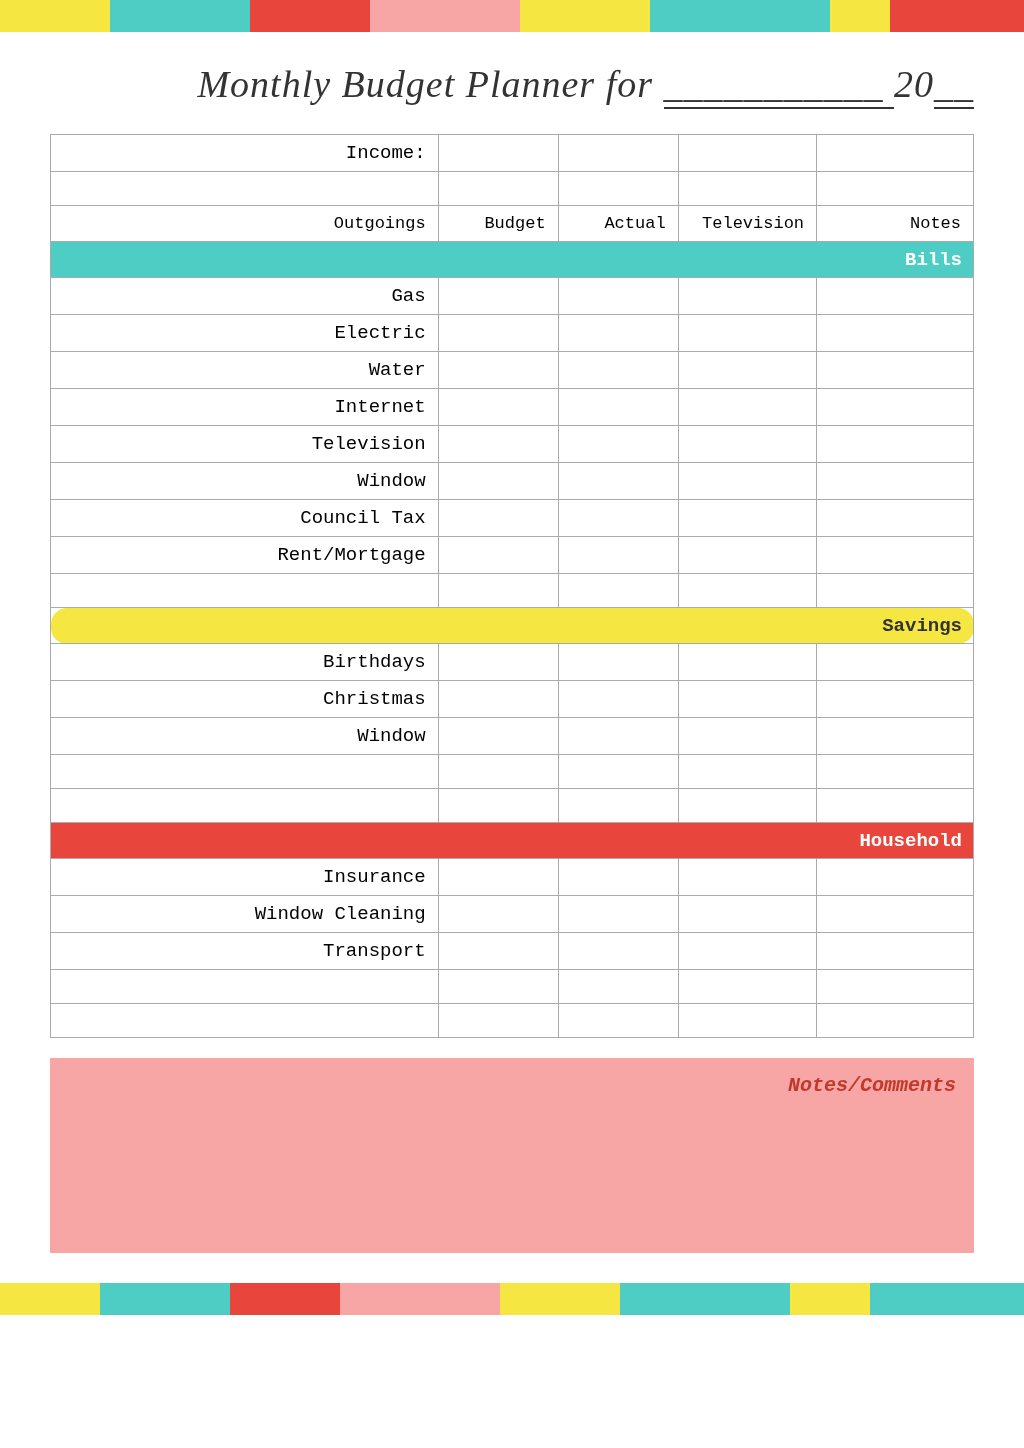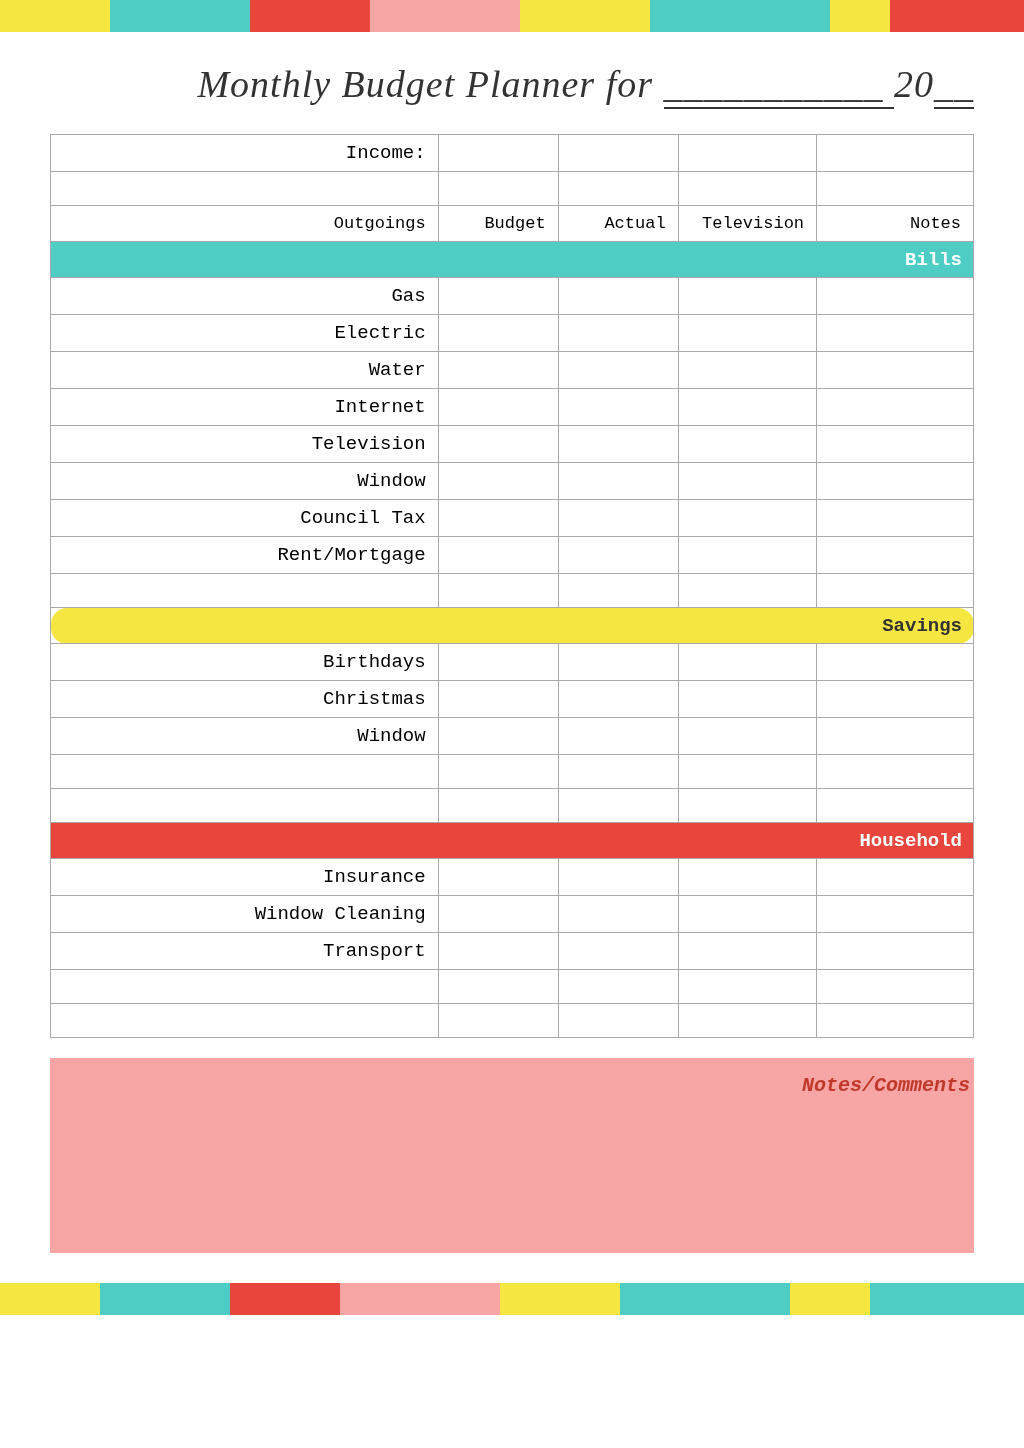--- a/index.html
+++ b/index.html
@@ -102,21 +102,21 @@
     .section-savings { background-color: #f5e642; color: #333 !important; }
     .section-household { background-color: #e8453c; margin-left: 28px; }
 
     .row-empty td {
       height: 34px;
     }
 
     .notes-section {
       margin-top: 20px;
       background: #f7a5a5;
-      padding: 16px 4px;
+      padding: 16px 18px;
       min-height: 170px;
     }
 
     .notes-label {
       font-family: 'Courier New', Courier, monospace;
       font-size: 20px;
       color: #c0392b;
       font-style: italic;
       font-weight: bold;
       margin-bottom: 10px;

